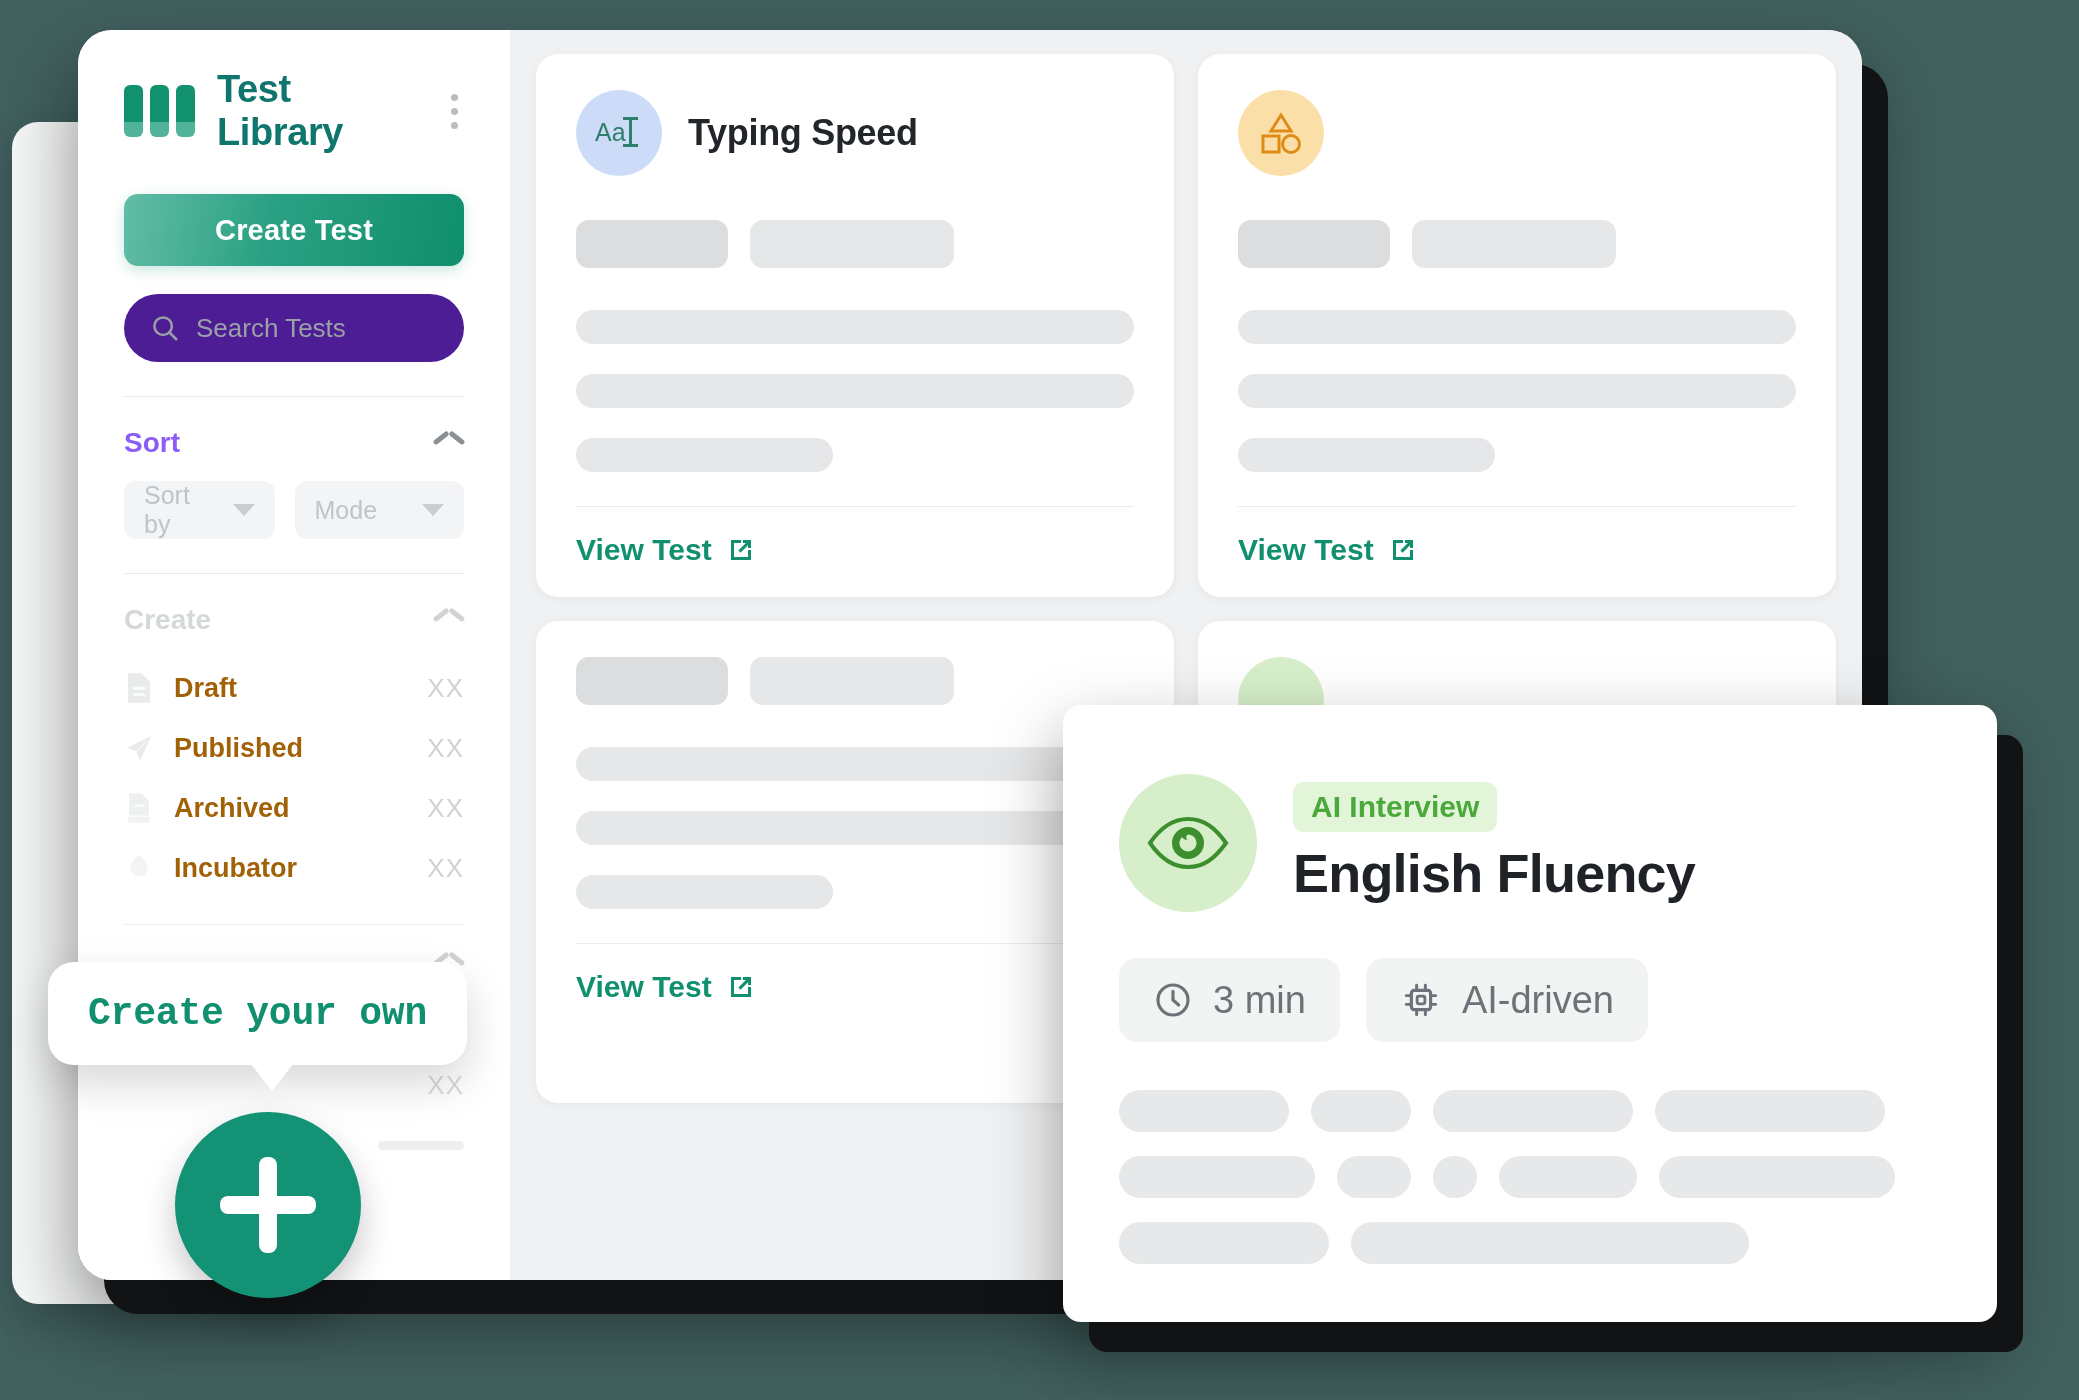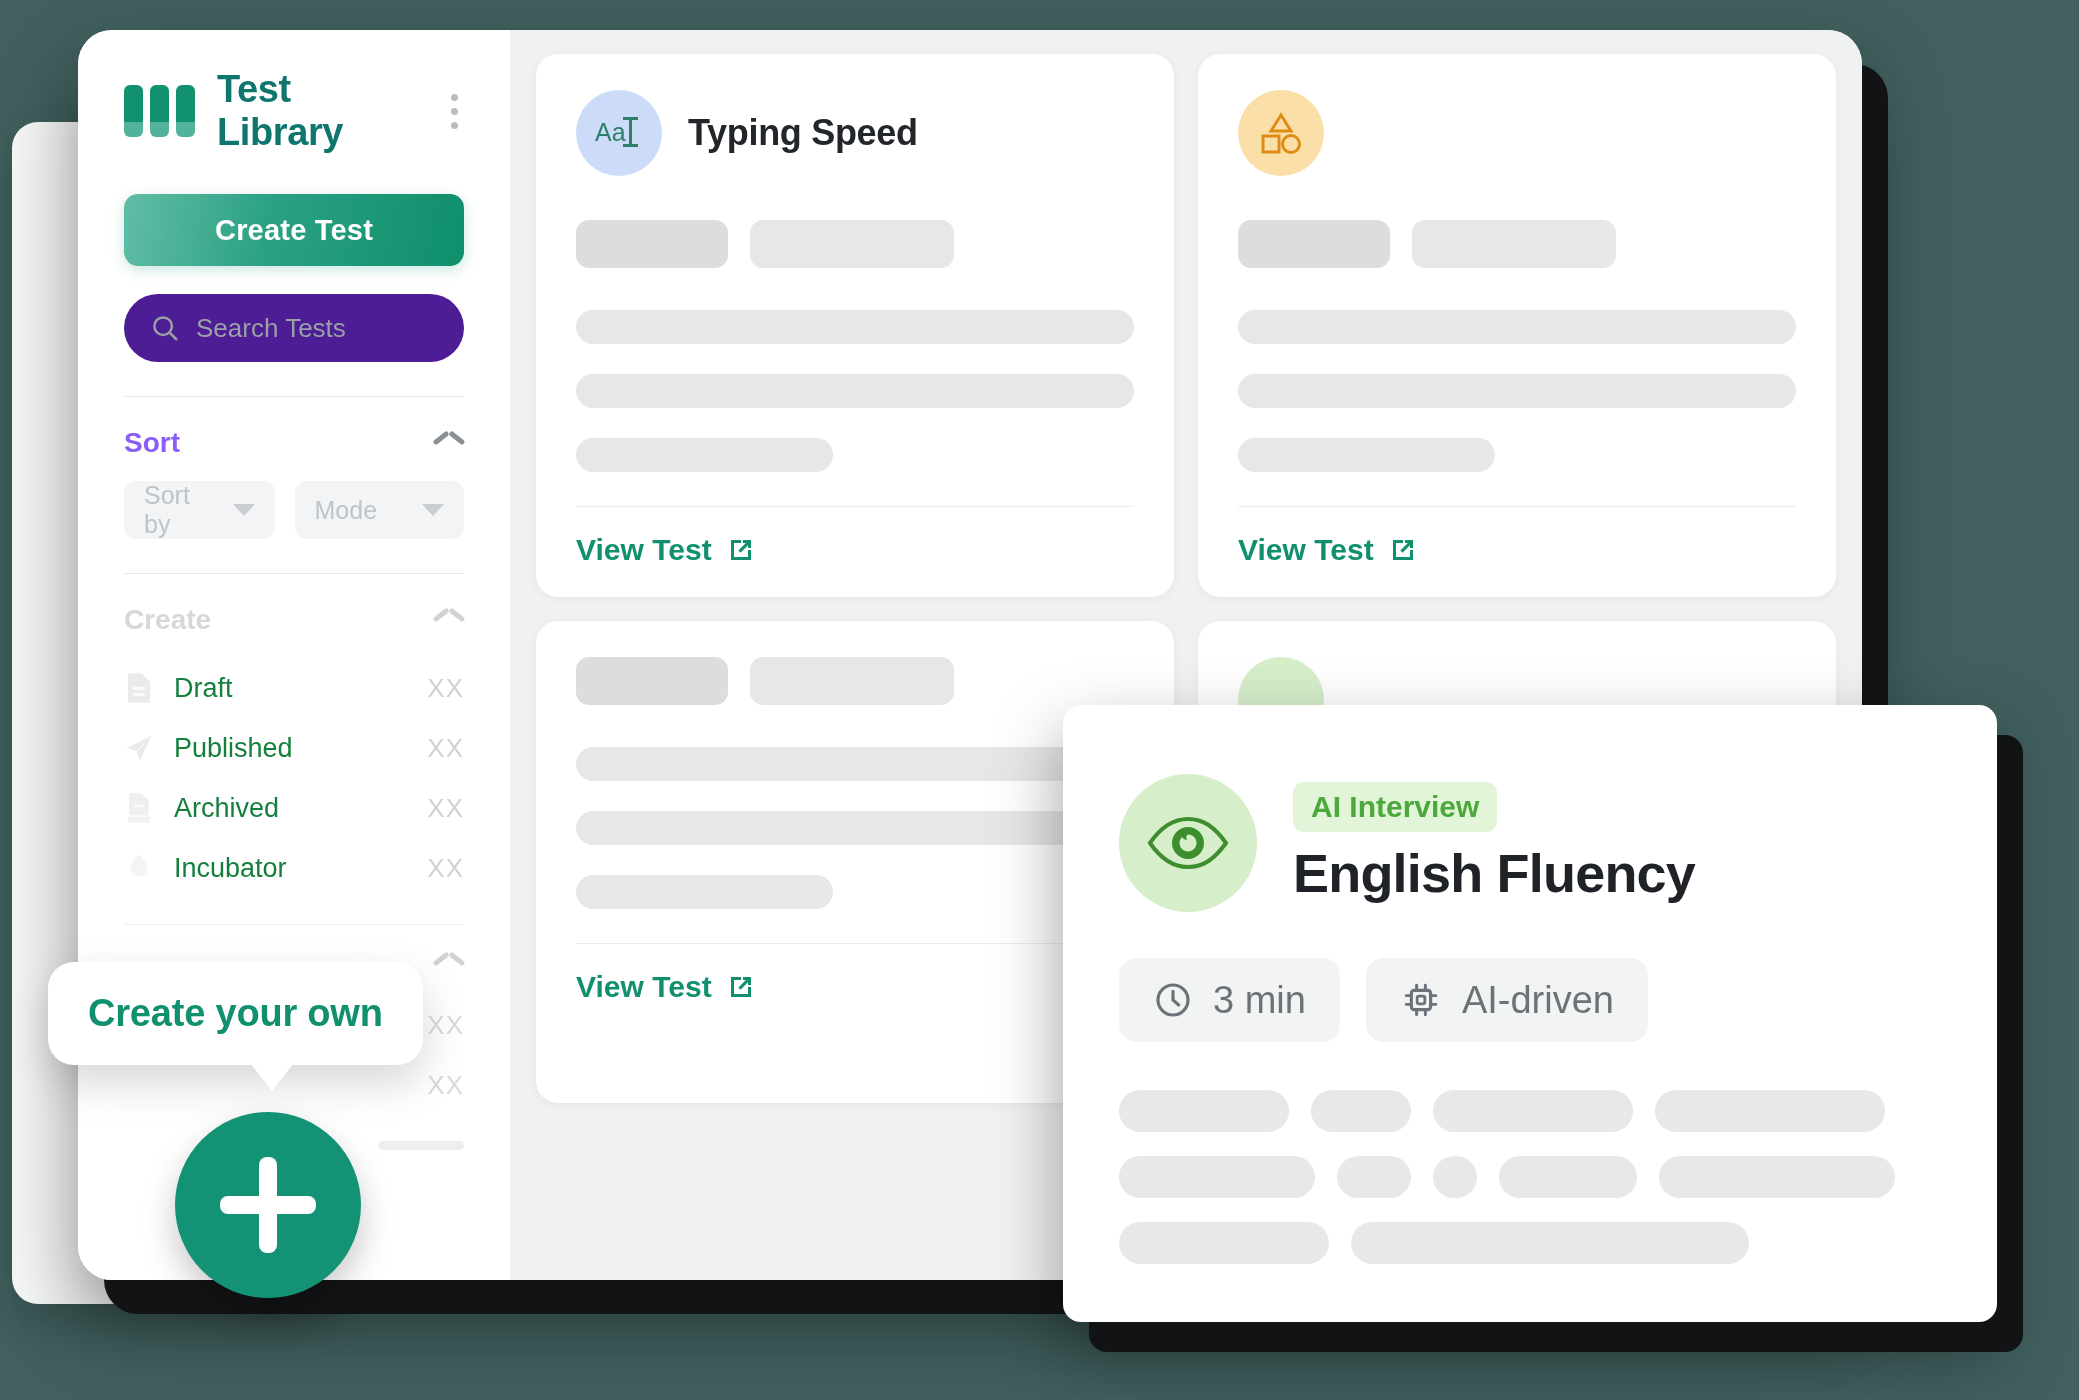--- a/index.html
+++ b/index.html
@@ -86,21 +86,21 @@
     border-top: 12px solid #c9cdd1; margin-left: auto;
   }
   .select-pill.sortby { width: 168px; }
   .select-pill.mode { width: 190px; }
 
   .state-list { margin-top: 6px; }
   .state-item {
     display: flex; align-items: center; gap: 20px; height: 60px; cursor: pointer;
   }
   .state-item .ico { width: 30px; height: 32px; flex: 0 0 30px; opacity: .9; }
-  .state-item .name { font-size: 27px; color: #15803d; }
+  .state-item .name { font-size: 27px; color: #a16207; font-weight: bold; }
   .state-item .cnt { margin-left: auto; font-size: 26px; color: #cfd3d6; letter-spacing: 1px; }
 
   .tail-rows { margin-top: 10px; }
   .tail-row { height: 60px; display: flex; align-items: center; }
   .tail-row .cnt { margin-left: auto; font-size: 26px; color: #d8dbde; letter-spacing: 1px; }
   .tail-bar { width: 86px; height: 9px; border-radius: 5px; background: #eceef0; margin-left: auto; }
 
   .sb-divider { height: 1px; background: #eceef0; margin-top: 26px; }
 
   
@@ -132,21 +132,21 @@
   .card-sep { height: 1px; background: #ececec; margin: 8px 0 26px 0; }
   .view-test {
     display: inline-flex; align-items: center; gap: 14px;
     font-size: 30px; font-weight: 700; color: #10906e; cursor: pointer;
   }
 
   
   .tooltip-wrap { position: absolute; left: 48px; top: 962px; z-index: 40; }
   .tooltip {
     background: #fff; border-radius: 26px; padding: 30px 40px;
-    box-shadow: 0 18px 44px rgba(0,0,0,.16); position: relative; display: inline-block;
+    box-shadow: 0 18px 44px rgba(0,0,0,.16); position: relative; display: inline-block; font-family: Liberation Mono, monospace;
   }
   .tooltip .t { font-size: 38px; font-weight: 700; color: #10906e; white-space: nowrap; letter-spacing: -.2px; }
   .tooltip::after {
     content: ""; position: absolute; left: 202px; bottom: -26px;
     border-left: 22px solid transparent; border-right: 22px solid transparent;
     border-top: 28px solid #fff;
   }
   .fab {
     position: absolute; left: 175px; top: 1112px; width: 186px; height: 186px;
     border-radius: 50%; background: #139275; z-index: 41;

